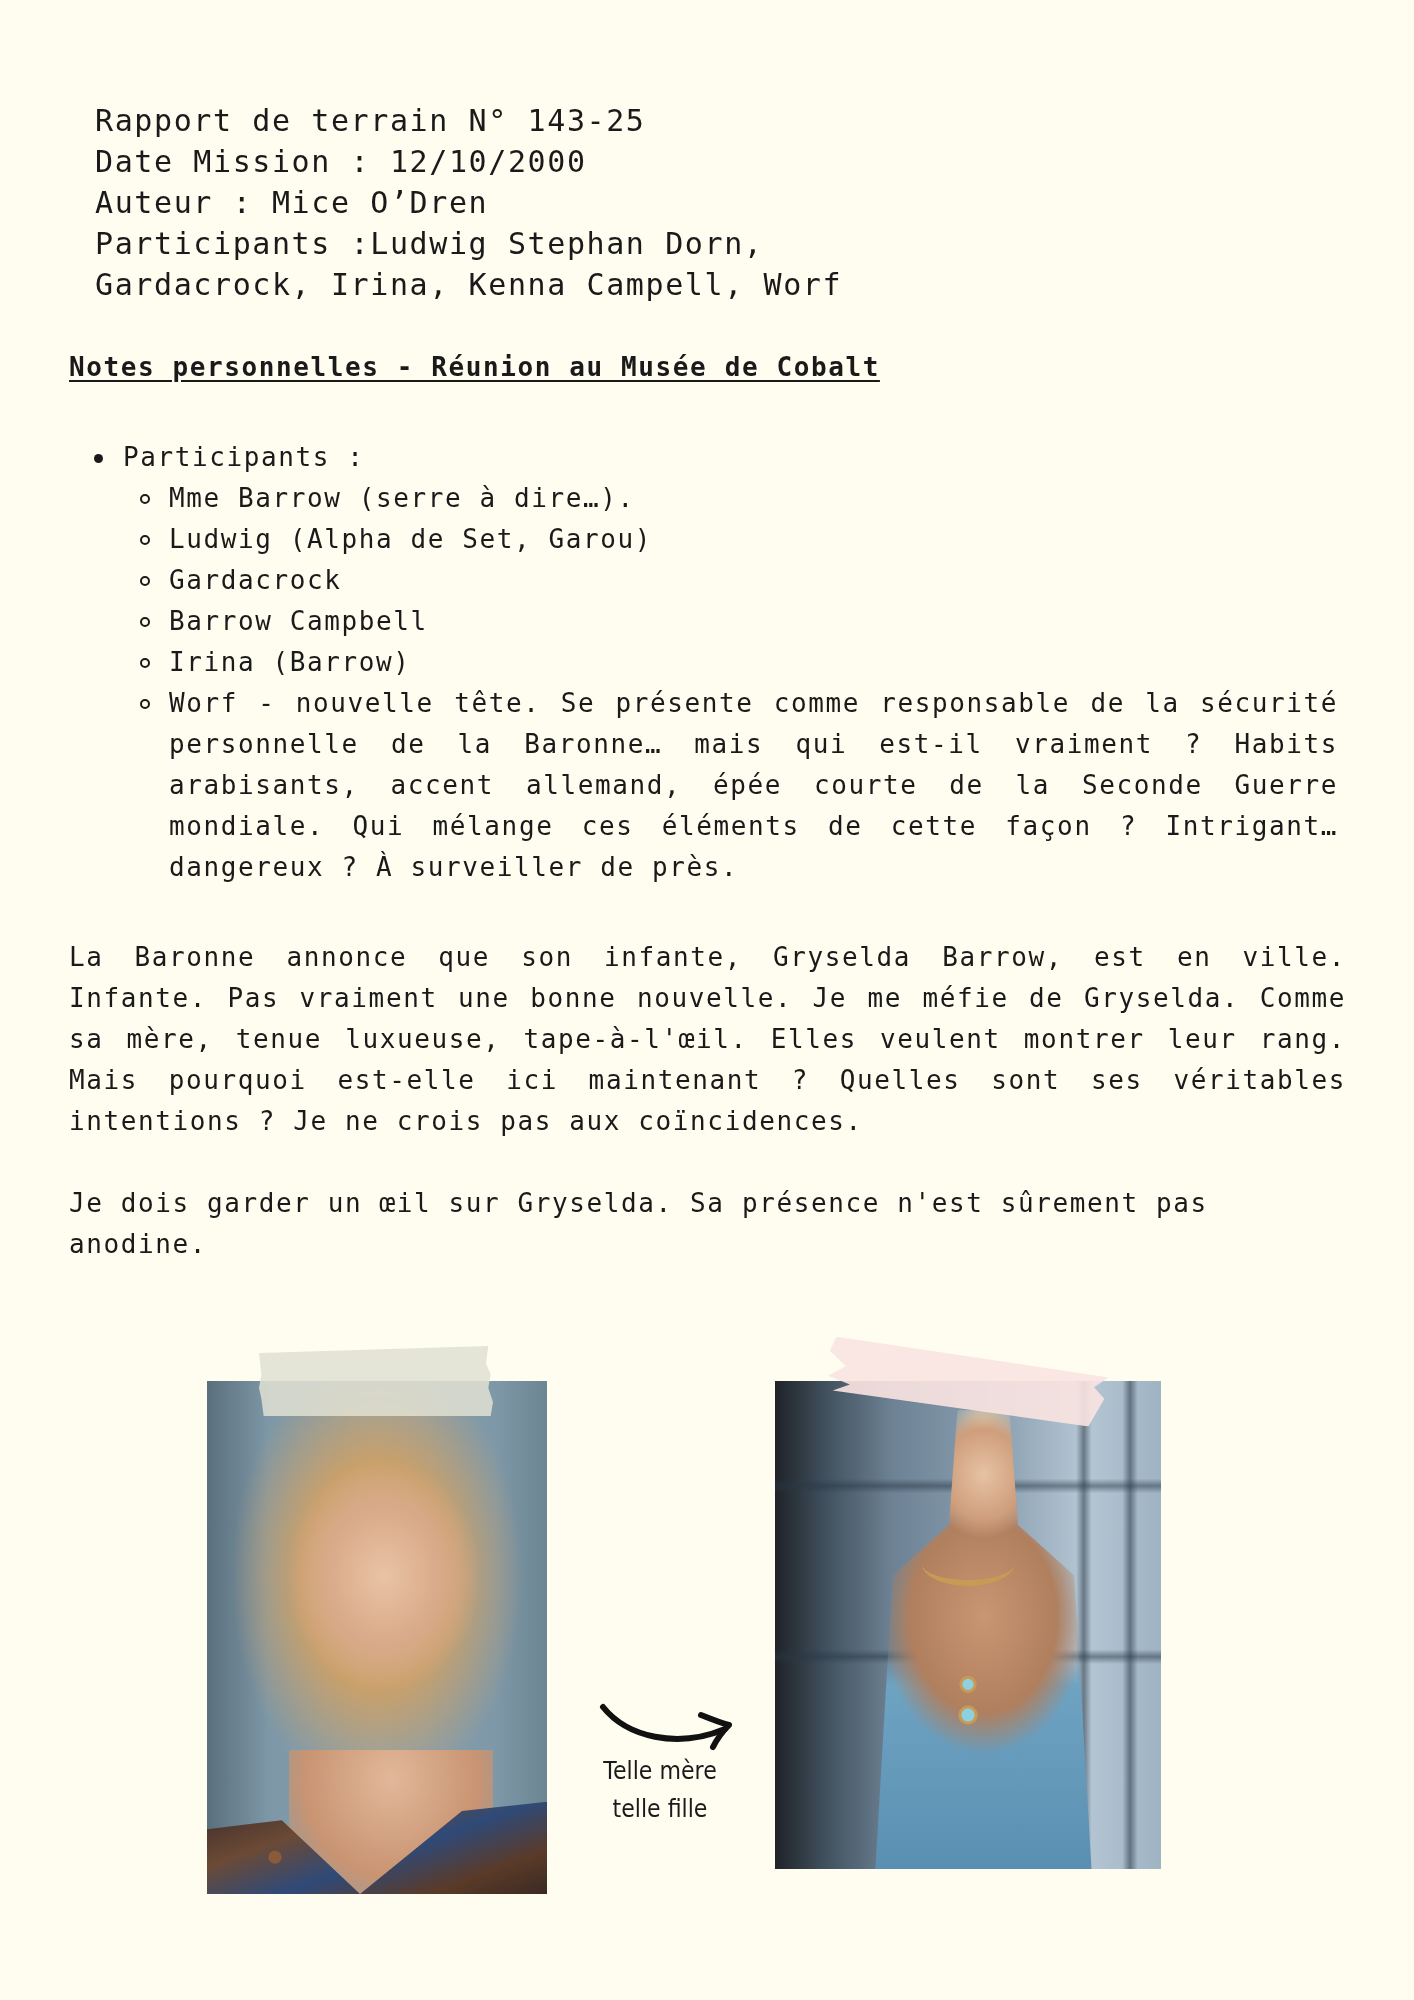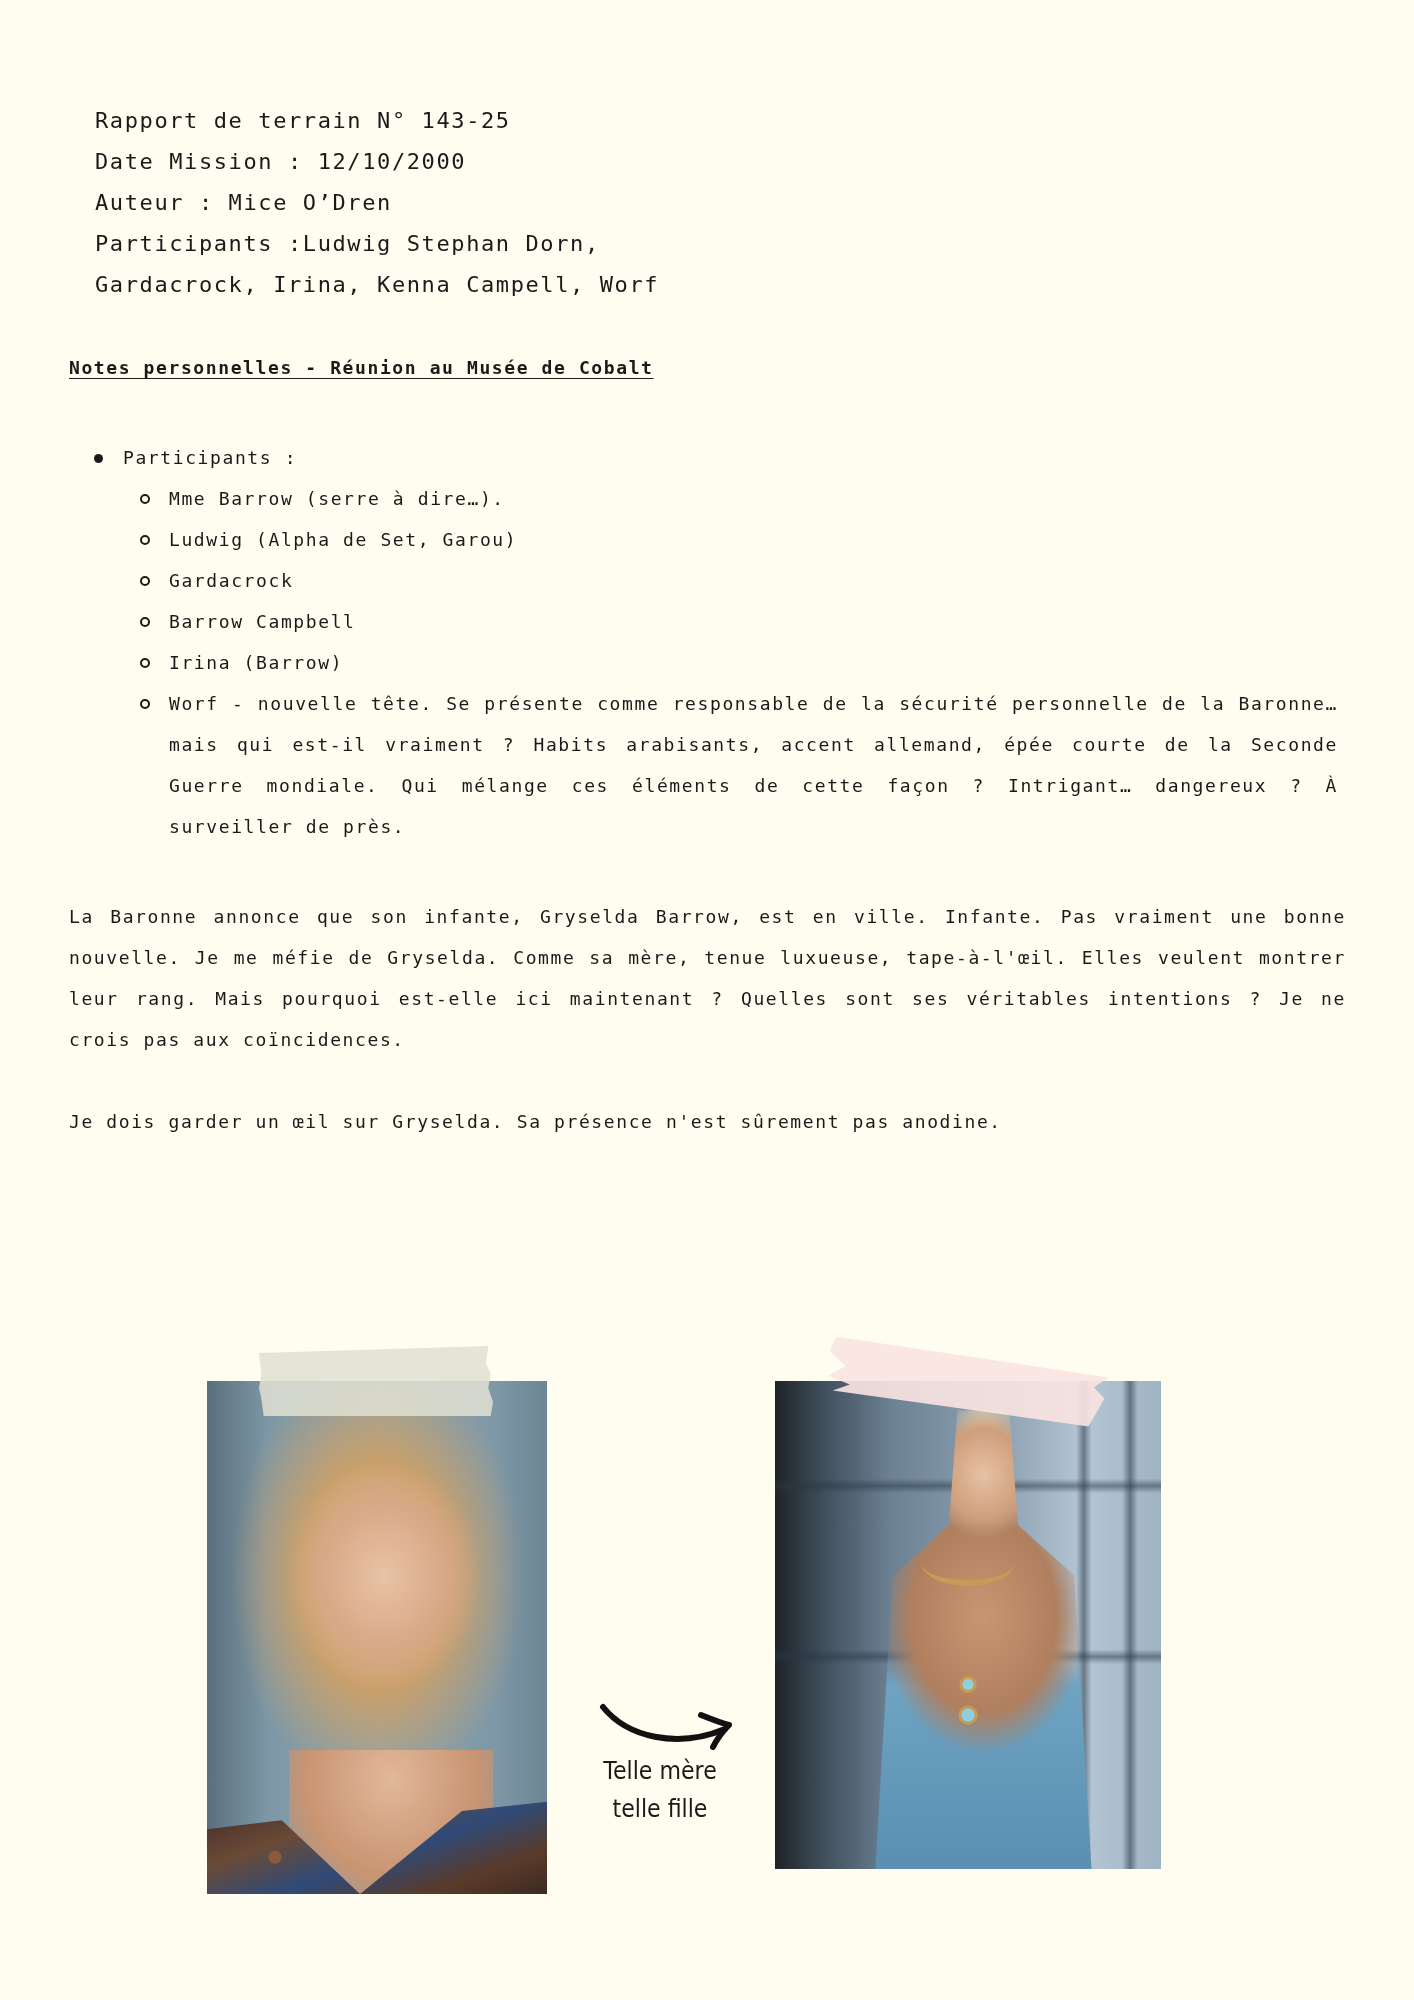--- a/index.html
+++ b/index.html
@@ -18,31 +18,31 @@
     .page {
       position: absolute;
       left: 0; top: 0;
       width: 1414px; height: 2000px;
     }
     .header-block {
       position: absolute;
       left: 95px;
       top: 100px;
       line-height: 41px;
-      font-size: 22px;
+      font-size: 30px;
       letter-spacing: 1.6px;
     }
     .header-block div { white-space: pre; }
     .content {
       position: absolute;
       left: 69px;
       top: 347px;
       width: 1277px;
       line-height: 41px;
-      font-size: 18px;
+      font-size: 26px;
       letter-spacing: 1.6px;
     }
     .section-title {
       font-weight: bold;
       text-decoration: underline;
       text-underline-offset: 4px;
       display: inline-block;
     }
     .justify {
       text-align: justify;

